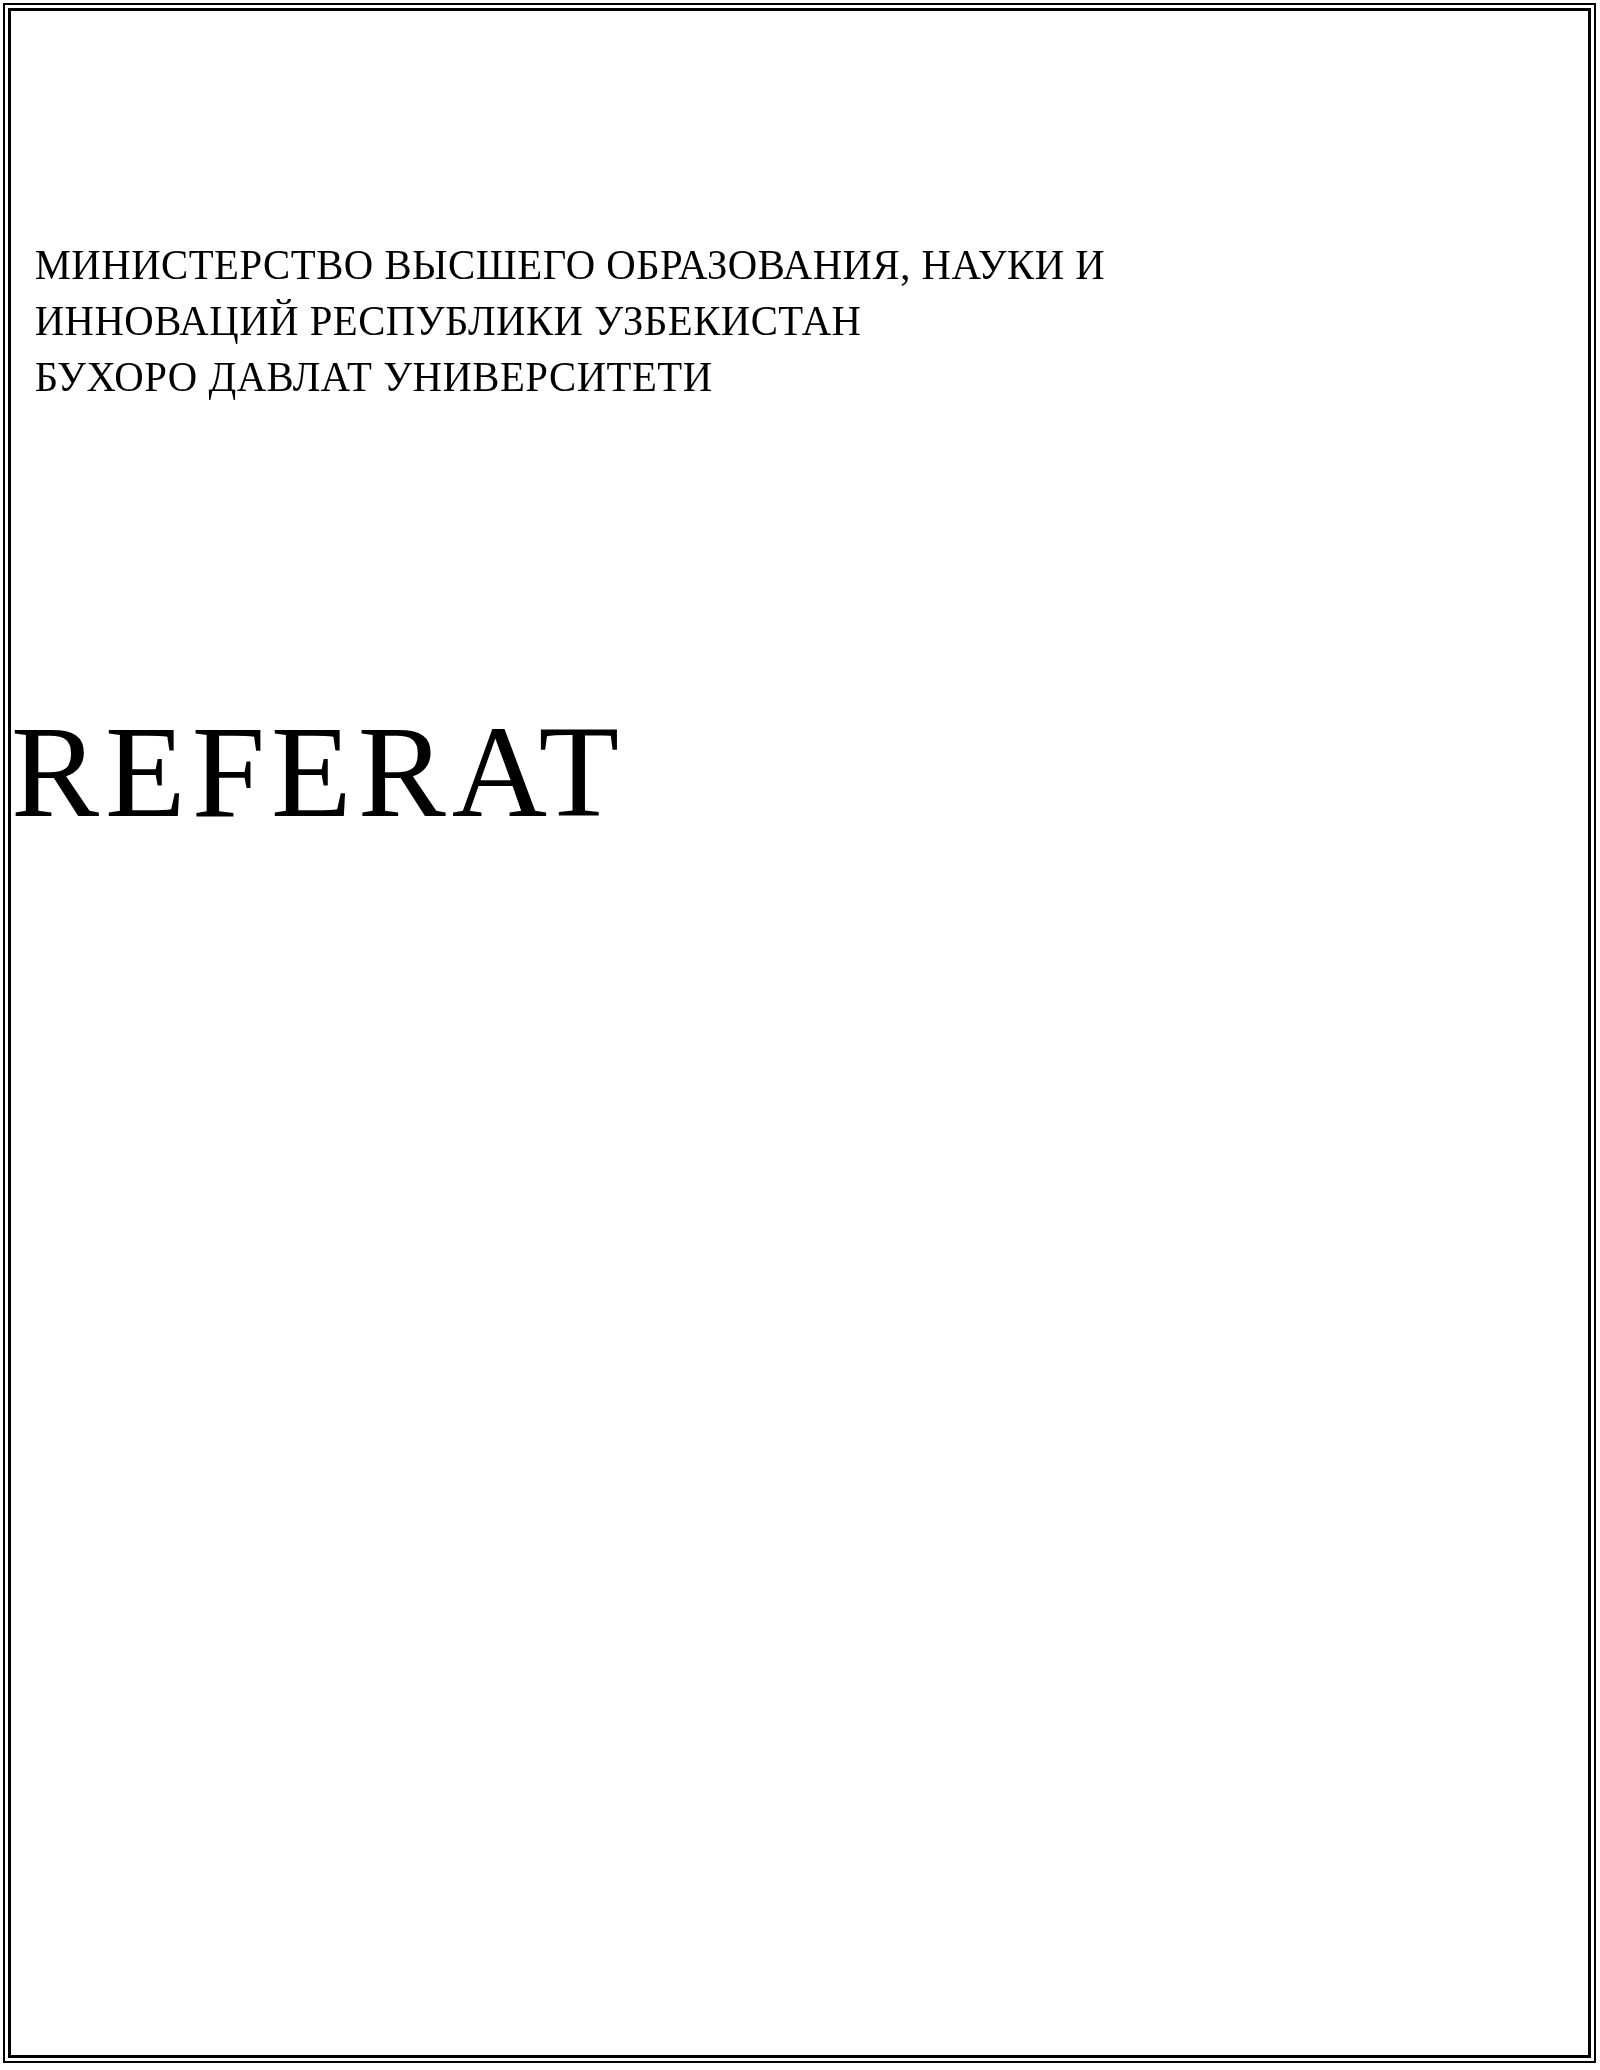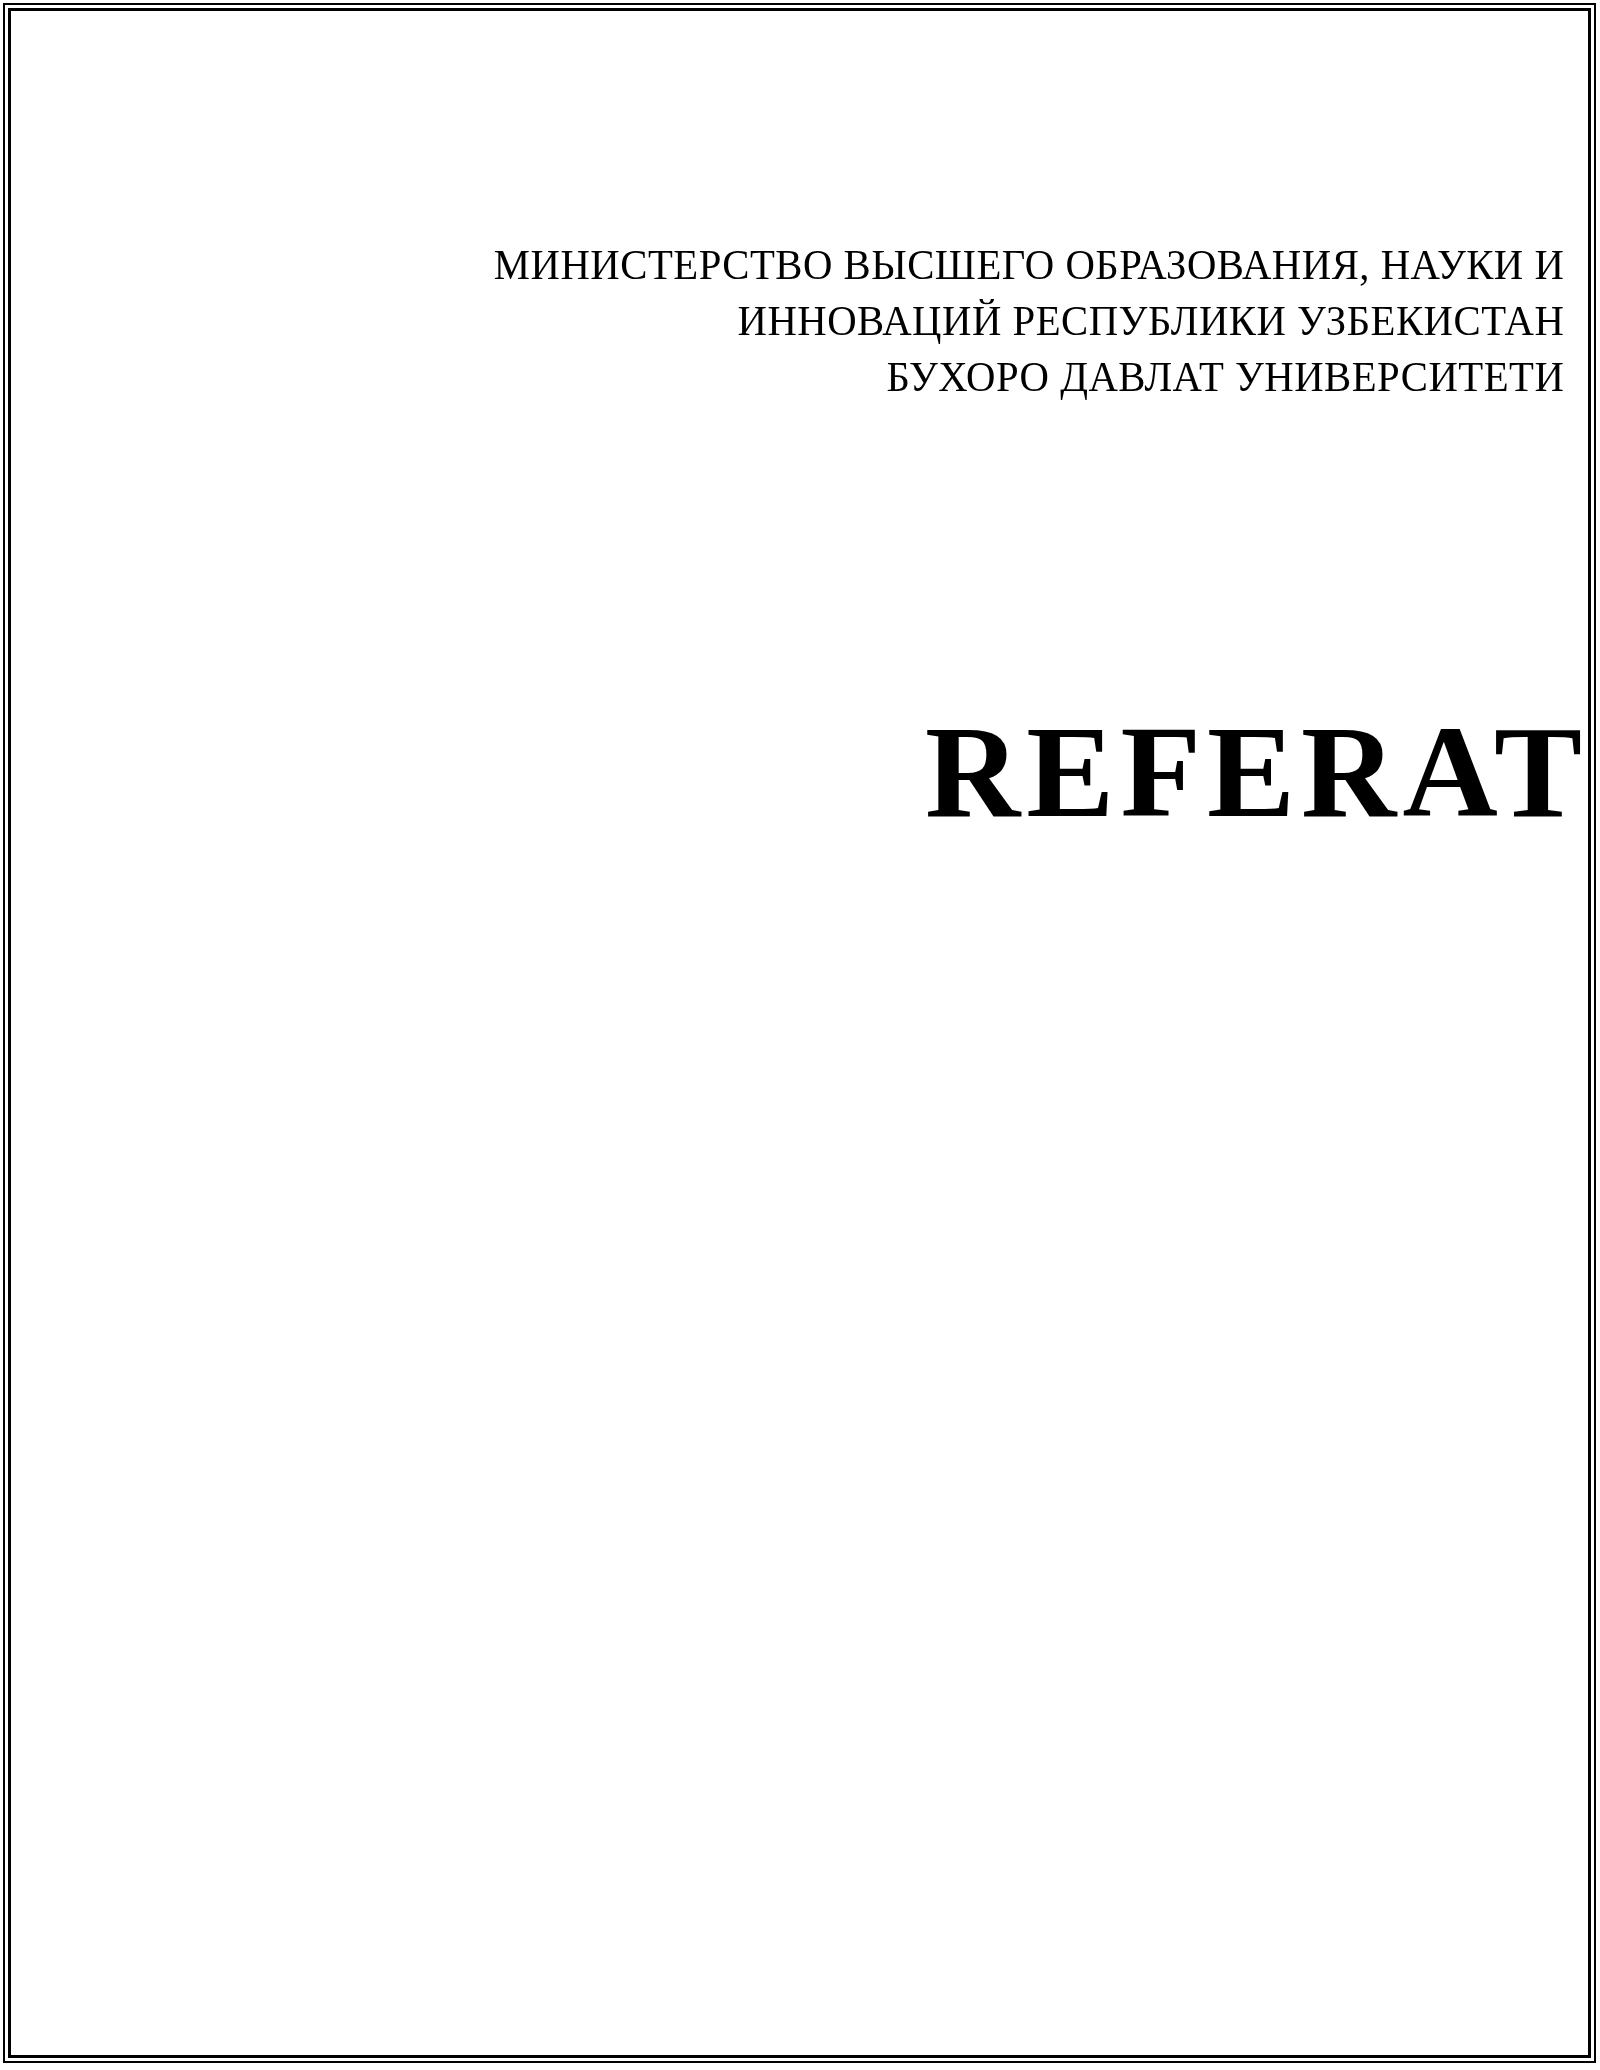--- a/index.html
+++ b/index.html
@@ -34,39 +34,39 @@
     bottom: 3px;
     border: 3px solid #000000;
     box-sizing: border-box;
   }
   .content {
     position: absolute;
     left: 0;
     top: 0;
     right: 0;
     bottom: 0;
-    text-align: right;
+    text-align: left;
   }
   .ministry-block {
     margin-top: 226px;
     font-size: 42px;
     line-height: 56px;
     font-weight: normal;
     letter-spacing: 0.5px;
   }
   .ministry-line {
     transform: scaleX(0.97);
     transform-origin: center;
     white-space: nowrap;
   }
   .document-title {
     margin-top: 288px;
     font-size: 132px;
     line-height: 158px;
-    font-weight: bold;
+    font-weight: normal;
     letter-spacing: 6px;
     white-space: nowrap;
   }
   .subject-line {
     margin-top: 140px;
     font-size: 40px;
     line-height: 52px;
     white-space: nowrap;
   }
   .subject-label {

